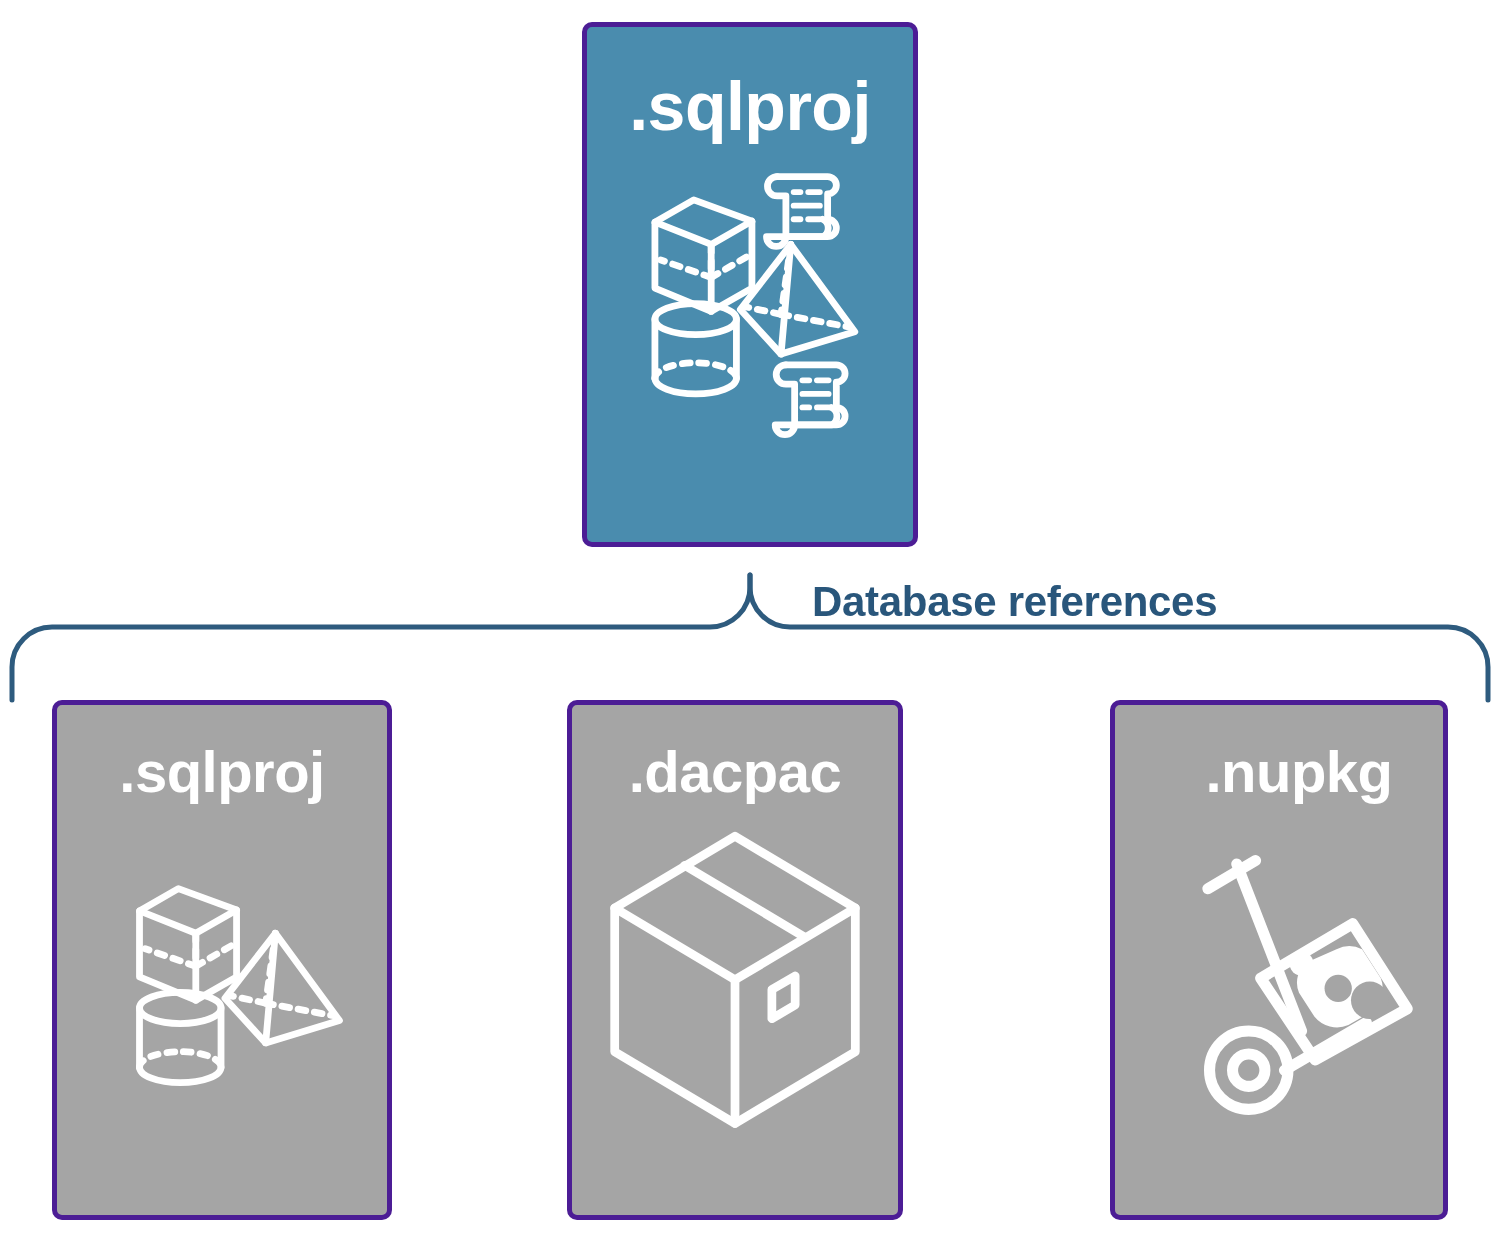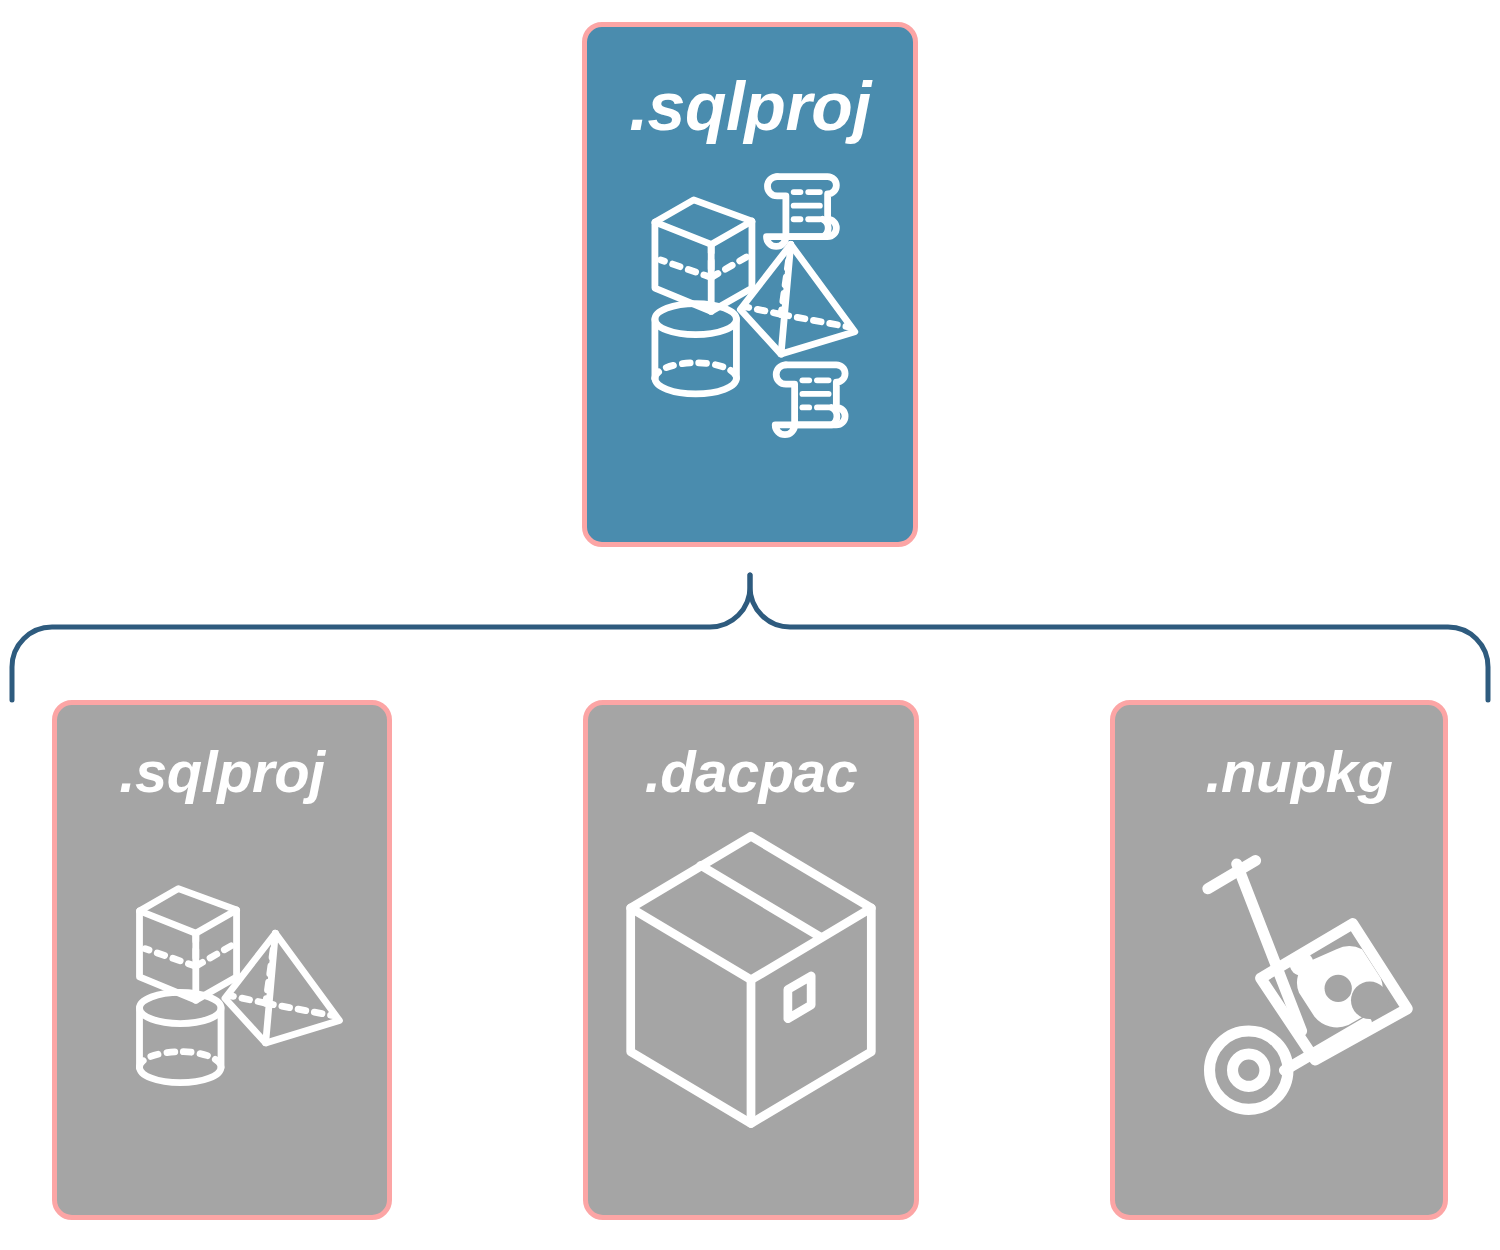--- a/index.html
+++ b/index.html
@@ -14,26 +14,25 @@
     position: relative;
     width: 1500px;
     height: 1250px;
     background: #ffffff;
     overflow: hidden;
   }
 
   .node {
     position: absolute;
     box-sizing: border-box;
-    border-radius: 20px;
-    border: 5px solid #fca5a5;
+    border-radius: 10px;
+    border: 5px solid #4c1d95;
     display: flex;
     flex-direction: column;
     align-items: center;
-    font-style: italic;
   }
   .node-title {
     color: #ffffff;
     font-weight: bold;
     letter-spacing: -0.5px;
     line-height: 1;
     white-space: nowrap;
   }
   .node-art {
     position: relative;
@@ -50,21 +49,21 @@
     background: #4A8CAE;
   }
   #node-root .node-title {
     font-size: 68px;
     margin-top: 45px;
   }
 
   
   .node-ref { background: #A5A5A5; top: 700px; height: 520px; }
   #node-sqlproj { left: 52px;   width: 340px; }
-  #node-dacpac  { left: 583px;  width: 336px; }
+  #node-dacpac  { left: 567px;  width: 336px; }
   #node-nupkg   { left: 1110px; width: 338px; padding-left: 40px; }
   .node-ref .node-title {
     font-size: 58px;
     margin-top: 38px;
   }
 
   
   #bracket {
     position: absolute;
     left: 0;
@@ -151,20 +150,21 @@
 
   <svg id="bracket" viewBox="0 0 1500 160">
     <g fill="none" stroke="#2E5B7E" stroke-width="5" stroke-linecap="round">
 
       <path d="M12 155 L12 122 A40 40 0 0 1 52 82 L710 82 A40 40 0 0 0 750 42 L750 30"></path>
 
       <path d="M1488 155 L1488 122 A40 40 0 0 0 1448 82 L790 82 A40 40 0 0 1 750 42 L750 30"></path>
     </g>
   </svg>
 
+  <div id="bracket-label">Database references</div>
 
   <div class="node node-ref" id="node-sqlproj">
     <div class="node-title">.sqlproj</div>
     <div class="node-art">
       <svg class="art-svg" viewBox="0 0 340 390">
         <g fill="none" stroke="#ffffff" stroke-width="7" stroke-linecap="round" stroke-linejoin="round">
 
           <g>
             <path d="M85 95 L125 72 L185 94 L185 163 L143 187 L85 163 Z"></path>
             <path d="M85 95 L143 118 L185 94"></path>

